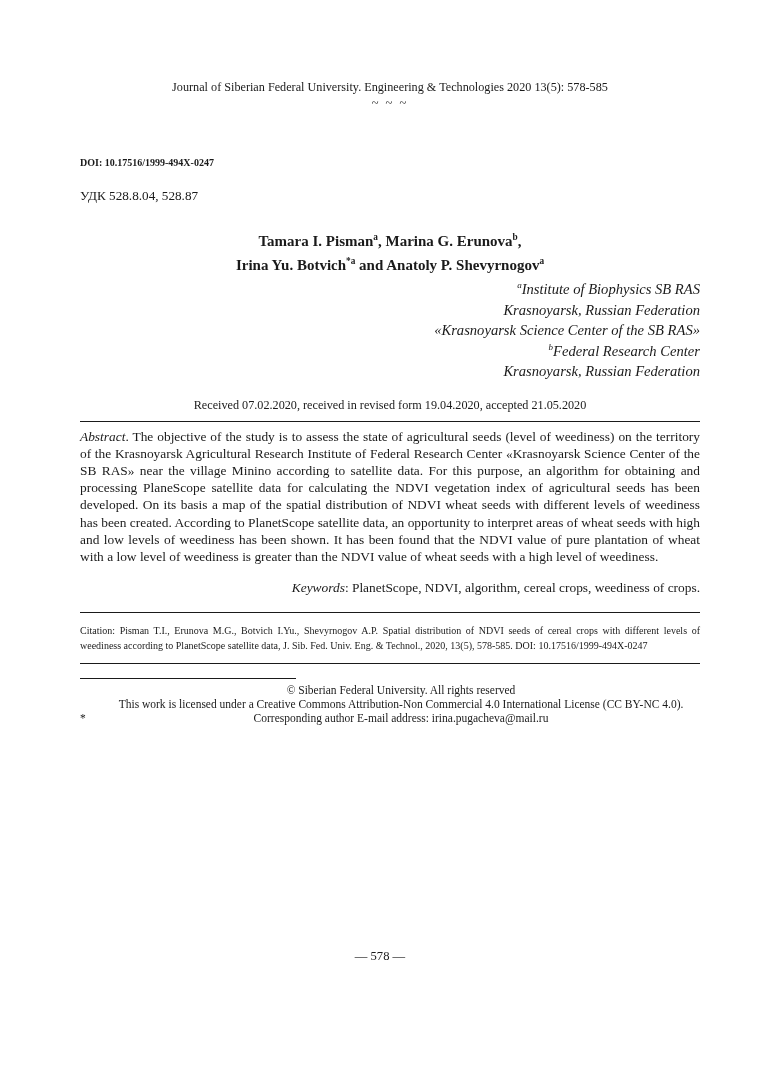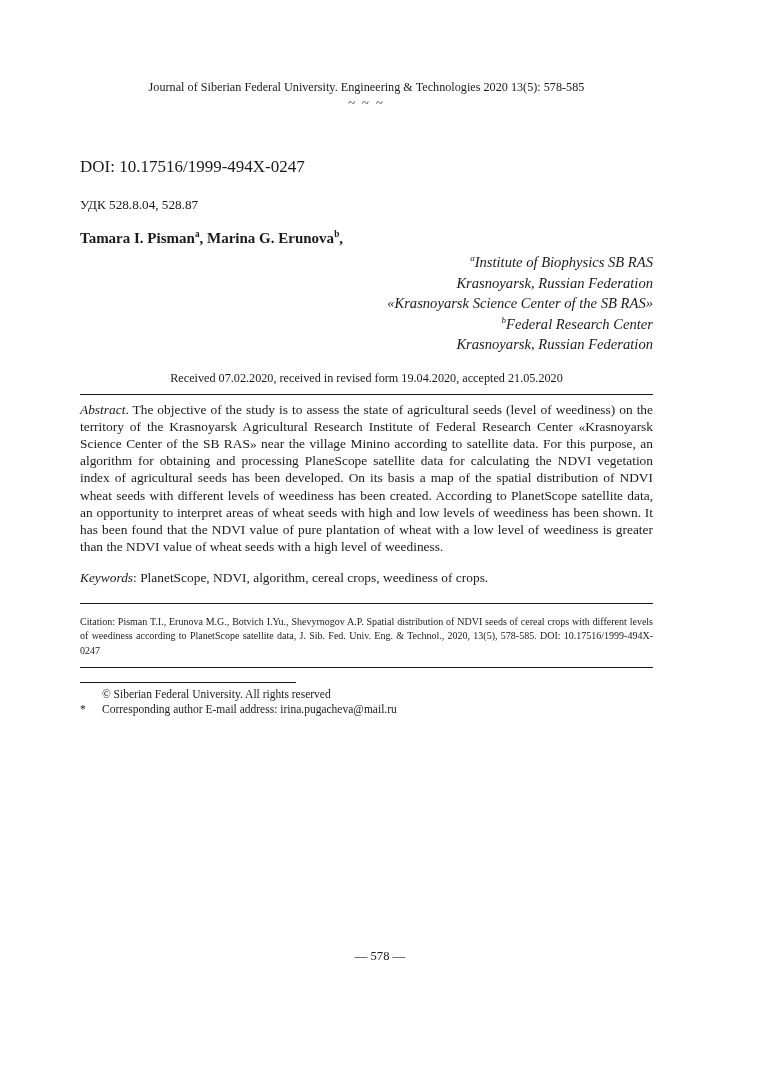--- a/index.html
+++ b/index.html
@@ -13,51 +13,52 @@
     font-family: "Liberation Serif", "DejaVu Serif", serif;
     color: #1a1a1a;
     position: relative;
     overflow: hidden;
   }
   .page {
     position: relative;
     width: 760px;
     height: 1080px;
     box-sizing: border-box;
-    padding: 80px 107px 0 80px;
+    padding: 80px 60px 0 80px;
   }
   .journal-header {
     text-align: center;
     font-size: 12.2px;
     line-height: 15px;
   }
   .tilde-line {
     text-align: center;
     font-size: 12.5px;
     line-height: 16px;
     letter-spacing: 2px;
   }
   .doi-line {
     margin-top: 46px;
-    font-size: 17px;
+    font-size: 10px;
+    font-weight: bold;
   }
   .udk-line {
     margin-top: 20px;
     font-size: 13.2px;
   }
   .article-title {
     margin-top: 25px;
     font-size: 17.6px;
     font-weight: bold;
     line-height: 31px;
     letter-spacing: 0.2px;
   }
   .authors-block {
-    margin-top: 13px;
-    text-align: left;
+    margin-top: 25px;
+    text-align: center;
     font-size: 15px;
     font-weight: bold;
     line-height: 24px;
   }
   .affiliations-block {
     text-align: right;
     font-style: italic;
     font-size: 14.6px;
     line-height: 20.5px;
     margin-top: 2px;
@@ -82,38 +83,40 @@
     margin: 6px 0 0 0;
     font-size: 13.4px;
     line-height: 17.2px;
     text-align: justify;
   }
   .lead-italic { font-style: italic; }
   .keywords-par {
     margin: 14px 0 0 0;
     font-size: 13.4px;
     line-height: 17.2px;
+    text-align: right;
   }
   .citation-par {
     margin: 11px 0 0 0;
     font-size: 10px;
     line-height: 14.6px;
     text-align: justify;
   }
   .rule-keywords { margin-top: 16px; }
   .rule-citation { margin-top: 9px; }
   .rule-footnote {
     width: 216px;
     margin-top: 14px;
     margin-left: 0;
   }
   .footnote-block {
     margin-top: 4px;
     font-size: 11.5px;
     line-height: 14.2px;
+    text-align: center;
   }
   .footnote-line {
     padding-left: 22px;
     position: relative;
   }
   .footnote-marker {
     position: absolute;
     left: 0;
     top: 0;
   }
@@ -133,20 +136,21 @@
 
   <div class="journal-header">Journal of Siberian Federal University. Engineering &amp; Technologies 2020 13(5): 578-585</div>
   <div class="tilde-line">~ ~ ~</div>
 
   <div class="doi-line">DOI: 10.17516/1999-494X-0247</div>
   <div class="udk-line">УДК 528.8.04, 528.87</div>
 
 
   <div class="authors-block">
     <div><span>Tamara I. Pisman</span><sup>a</sup><span>, </span><span>Marina G. Erunova</span><sup>b</sup><span>,</span></div>
+    <div><span>Irina Yu. Botvich</span><sup>*a</sup><span> and </span><span>Anatoly P. Shevyrnogov</span><sup>a</sup></div>
   </div>
 
   <div class="affiliations-block">
     <div><sup>a</sup><span>Institute of Biophysics SB RAS</span></div>
     <div><sup></sup><span>Krasnoyarsk, Russian Federation</span></div>
     <div><sup></sup><span>«Krasnoyarsk Science Center of the SB RAS»</span></div>
     <div><sup>b</sup><span>Federal Research Center</span></div>
     <div><sup></sup><span>Krasnoyarsk, Russian Federation</span></div>
   </div>
 
@@ -161,18 +165,19 @@
   <hr class="rule rule-full rule-keywords">
 
   <p class="citation-par">Citation: Pisman T.I., Erunova M.G., Botvich I.Yu., Shevyrnogov A.P. Spatial distribution of NDVI seeds of cereal crops with different levels of weediness according to PlanetScope satellite data, J. Sib. Fed. Univ. Eng. &amp; Technol., 2020, 13(5), 578-585. DOI: 10.17516/1999-494X-0247</p>
 
   <hr class="rule rule-full rule-citation">
 
   <hr class="rule rule-footnote">
 
   <div class="footnote-block">
     <div class="footnote-line">© Siberian Federal University. All rights reserved</div>
+    <div class="footnote-line">This work is licensed under a Creative Commons Attribution-Non Commercial 4.0 International License (CC BY-NC 4.0).</div>
     <div class="footnote-line"><span class="footnote-marker">*</span><span>Corresponding author E-mail address: irina.pugacheva@mail.ru</span></div>
   </div>
 
   <div class="page-number">— 578 —</div>
 
 </div>
 
 </body></html>

